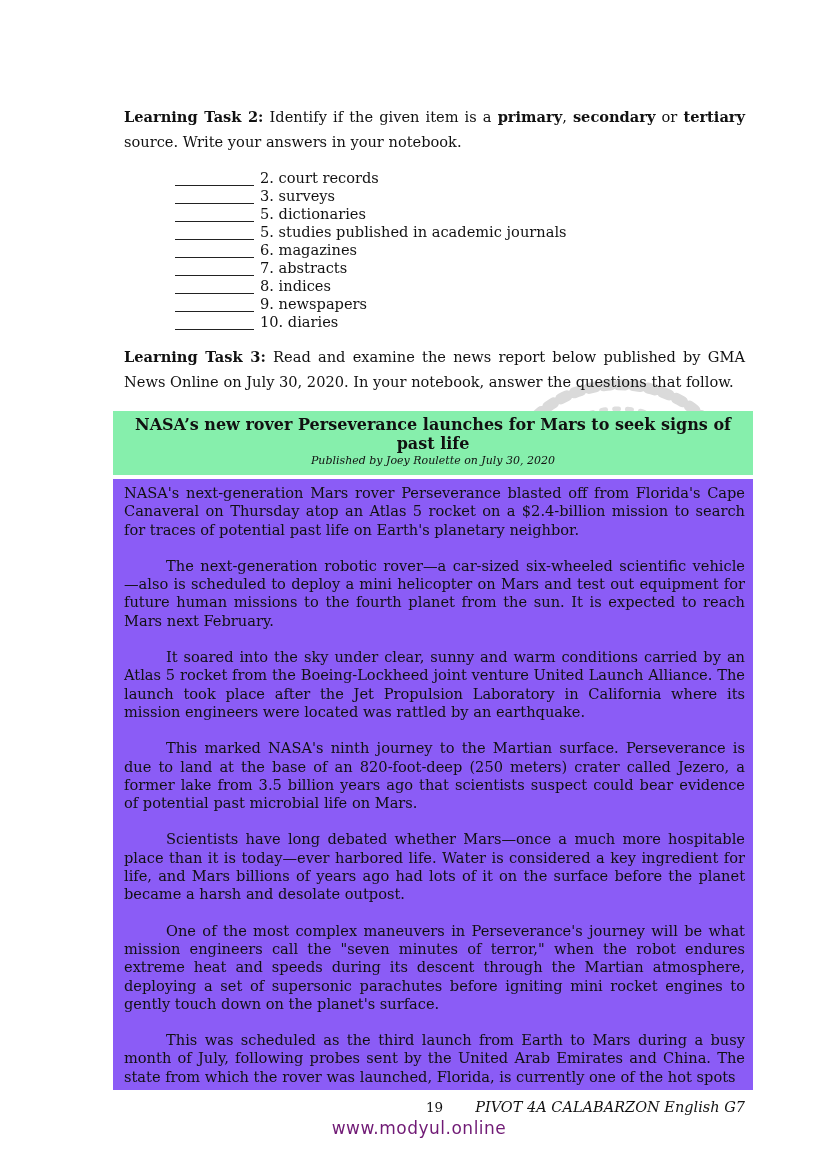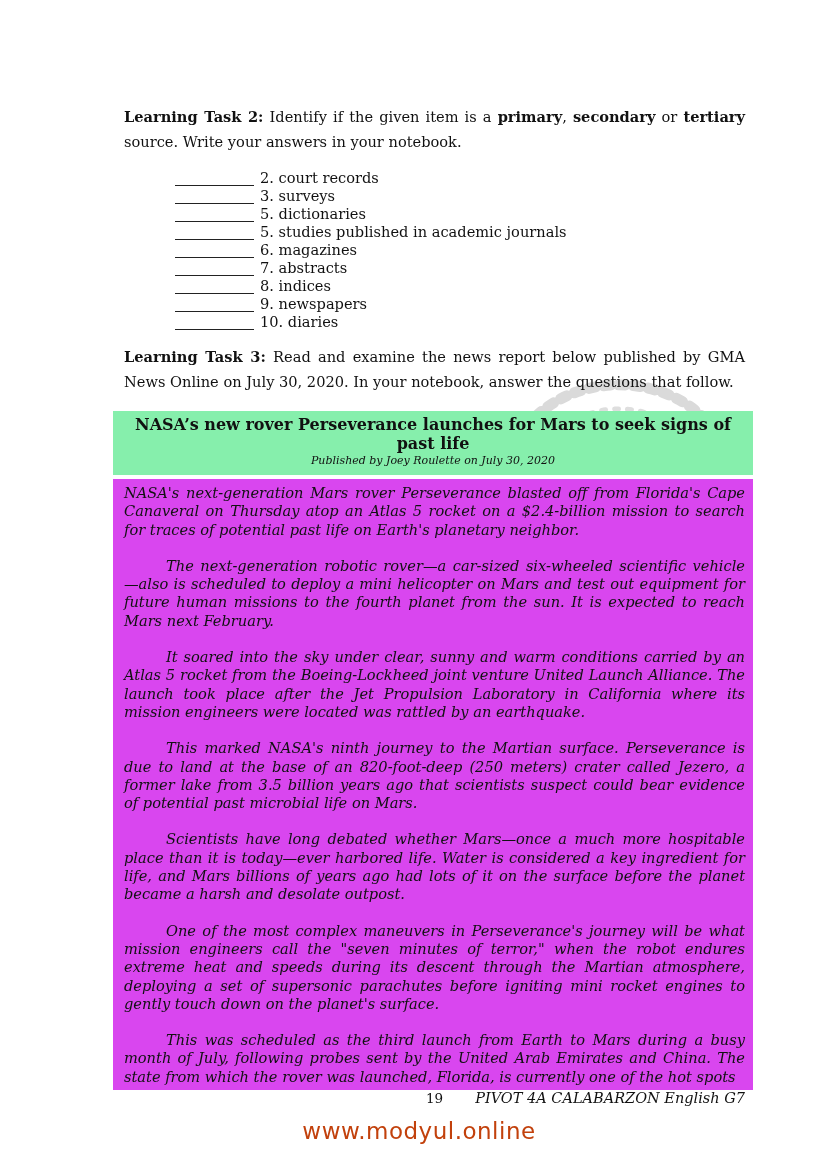--- a/index.html
+++ b/index.html
@@ -37,45 +37,44 @@
 
   .article { margin:17px -8px 0 -11px; position:relative; z-index:1; }
   .article-header {
     background:#86efac; text-align:center;
     padding:4px 10px 3px;
   }
   .article-title { font-weight:bold; font-size:16px; line-height:19px; margin:0; }
   .article-byline { font-style:italic; font-size:11px; line-height:14px; margin:1px 0 4px; }
   .article-gap { height:4px; background:#ffffff; }
   .article-body {
-    background:#d946ef;
+    background:#8b5cf6;
     padding:5px 8px 2px 11px;
     font-size:14.6px; line-height:18.3px;
     text-align:justify;
-    font-style:italic;
   }
   .article-body p { margin:0 0 18px; }
   .article-body p.indent { text-indent:42px; }
   .article-body p:last-child { margin-bottom:2px; }
 
-  .footer { position:relative; height:18px; }
+  .footer { position:relative; height:18px; margin-top:9px; }
   .footer-page-num {
     position:absolute; left:0; right:0; text-align:center;
     font-size:13.5px;
   }
   .footer-edition {
     position:absolute; right:0; top:0;
     font-style:italic; font-size:14.5px;
   }
 
   .site-watermark {
     position:absolute; left:12px; right:0; top:1118px;
     text-align:center;
     font-family:"DejaVu Sans","Liberation Sans",sans-serif;
-    font-size:23px; color:#c2410c; letter-spacing:0.5px;
+    font-size:17px; color:#701a75; letter-spacing:0.5px;
   }
 </style>
 </head>
 <body>
 
 <div class="page">
 
   <svg class="stamp" width="246" height="98" viewBox="0 0 246 98" aria-hidden="true">
     <path d="M 12 96 A 112 96 0 0 1 234 96" fill="none" stroke="#dadada" stroke-width="11" stroke-dasharray="7 8" stroke-linecap="round"></path>
     <path d="M 42 96 A 82 70 0 0 1 204 96" fill="none" stroke="#dedede" stroke-width="5" stroke-dasharray="4 9" stroke-linecap="round"></path>

